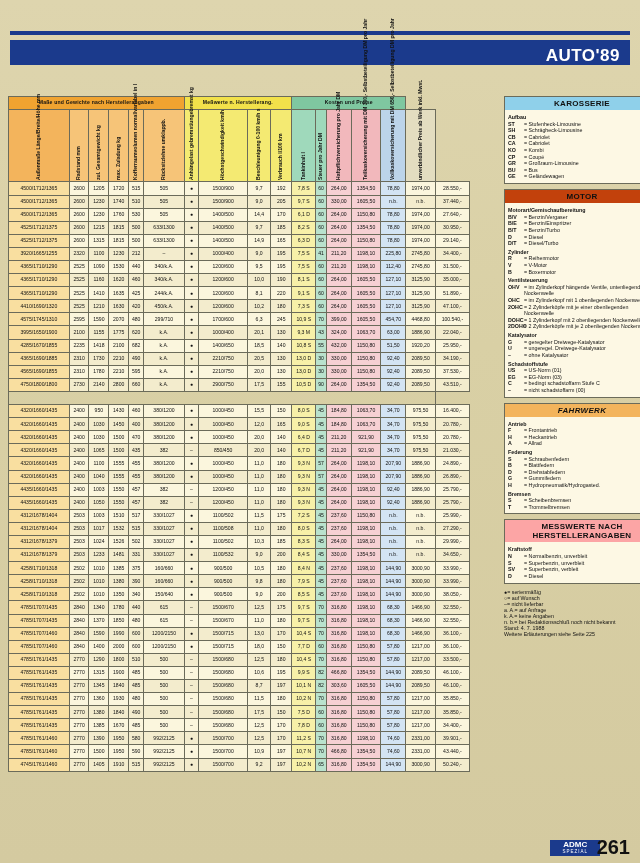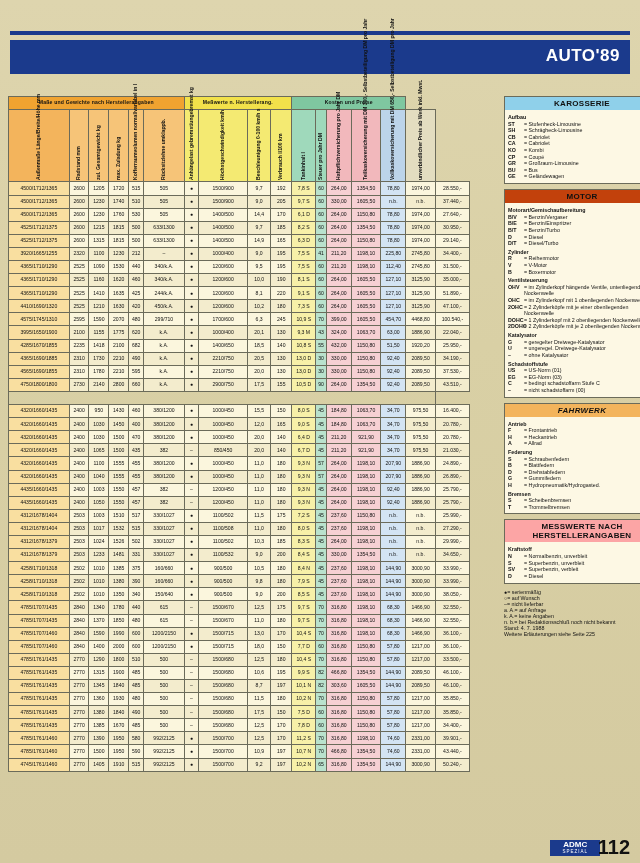--- a/index.html
+++ b/index.html
@@ -9,21 +9,21 @@
     font-family:"Liberation Sans", sans-serif;
     position:relative;
     overflow:hidden;
   }
   .page{
     position:absolute;left:0;top:0;width:640px;height:863px;
     background:linear-gradient(180deg,#ded5ae 0%,#d9d0a5 40%,#d4caa0 100%);
   }
   
   .topbar{
-    position:absolute;left:10px;top:40px;width:620px;height:34px;
+    position:absolute;left:10px;top:40px;width:620px;height:25px;
     background:#1b3a8c;
     text-align:right;
   }
   .topbar .logo{
     position:absolute;right:10px;top:6px;
     color:#fff;font-weight:bold;font-size:17px;letter-spacing:.5px;
     font-family:"Liberation Sans", sans-serif;
   }
   .rule{
     position:absolute;left:10px;top:31px;width:620px;height:4px;background:#1b3a8c;
@@ -1214,14 +1214,14 @@
     <div id="notes">
         <div>Stand: 4. 7. 1988</div>
         <div>Weitere Erläuterungen siehe Seite 225</div>
       </div>
   </div>
 
   <div class="admc">
     <span>ADMC</span>
     <small>SPEZIAL</small>
   </div>
-  <div class="pagenum">112</div>
+  <div class="pagenum">261</div>
 </div>
 
 </body></html>

